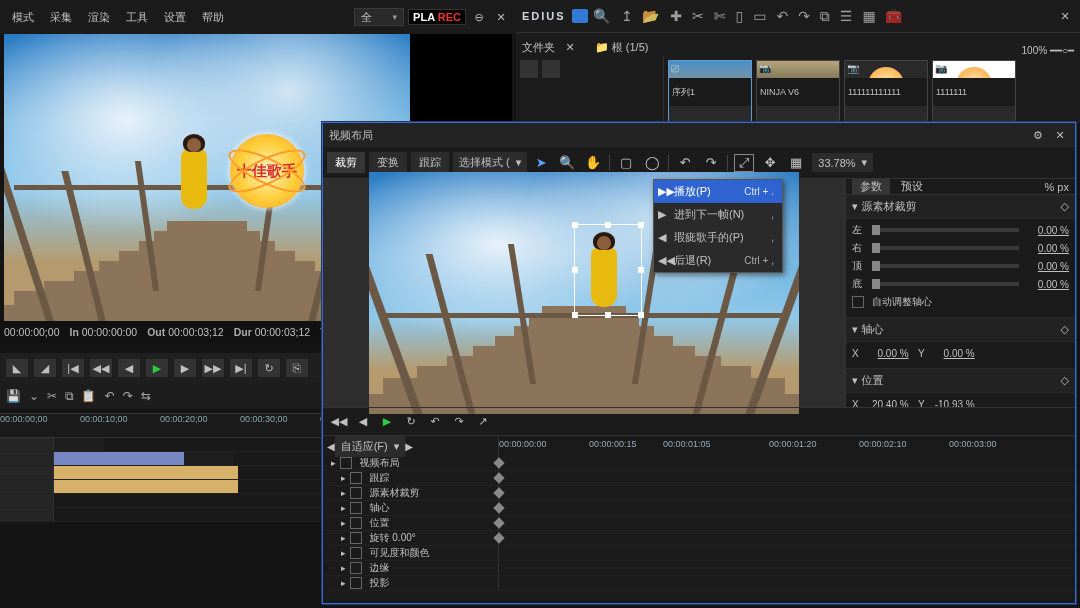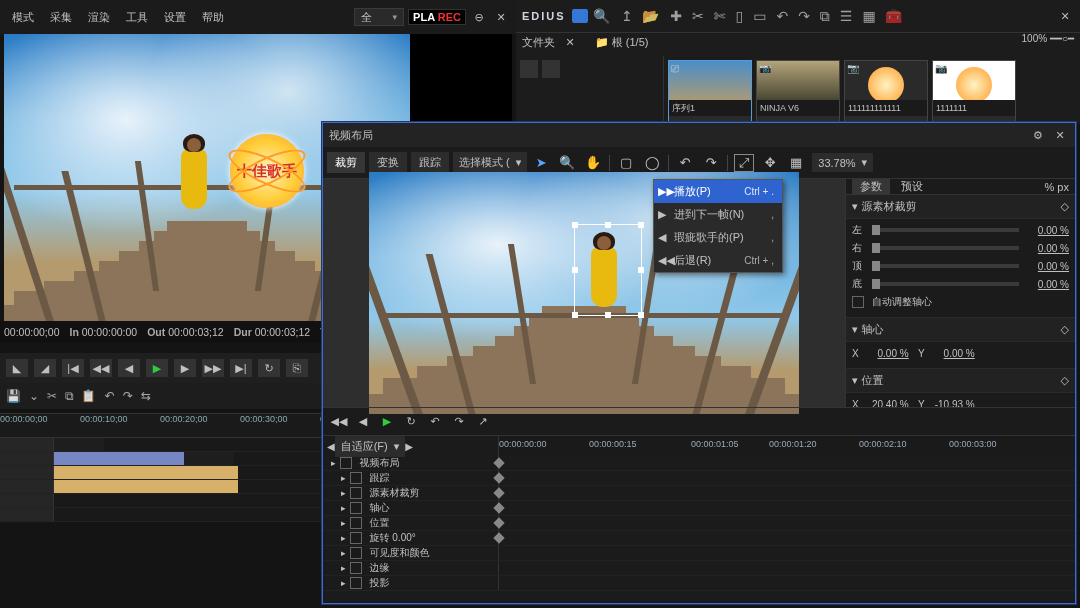--- a/index.html
+++ b/index.html
@@ -46,31 +46,31 @@
   .clip.c2 { background:#d7b16a; width:184px;}
   .track-label { height:18px; display:flex; align-items:center; background:#2c2c2c; padding:0 4px; font-size:10px; border-bottom:1px solid #333;}
 
   
   .browser { position:absolute; left:516px; top:0; right:0; height:124px; background:#1c1c1c; }
   .br-top { height:32px; display:flex; align-items:center; justify-content:space-between; padding:0 6px;gap:24px;}
   .br-top .left { display:flex; align-items:center; gap:6px;}
   .brand { color:#cfd6df; letter-spacing:2px; font-weight:bold;}
   .folder-icon { width:16px; height:14px; background:#3579d6; border-radius:2px;}
   .toolbar-icons { display:flex; gap:10px; font-size:14px; opacity:.8;}
-  .br-second { height:24px; display:flex; align-items:flex-start; justify-content:space-between; border-top:1px solid #333; padding:0 6px;}
+  .br-second { height:24px; display:flex; align-items:flex-end; justify-content:space-between; border-top:1px solid #333; padding:0 6px;}
   .panel-tab { display:flex; align-items:center; gap:6px; font-size:11px;}
   .zoom-lbl { font-size:10px;}
   .br-body { height:68px; display:flex;}
   .br-side { width:148px; border-right:1px solid #333; display:flex; padding:4px; gap:4px;}
   .mini-ico { width:18px; height:18px; background:#333;}
   .thumbs { flex:1; display:flex; gap:4px; padding:4px; overflow:hidden;}
   .thumb { width:84px; height:62px; background:#2a2a2a; border:1px solid #444; position:relative; overflow:hidden;}
   .thumb.sel { border:1px solid #5a9bd5;}
   .thumb .t-top { position:absolute; inset:0; bottom:16px;}
-  .thumb .t-lab { position:absolute; bottom:5px; left:0; right:0; height:16px; background:#1a1a1a; font-size:9px; display:flex; align-items:center; padding:0 3px; overflow:hidden; white-space:nowrap;margin-top:48px;}
+  .thumb .t-lab { position:absolute; bottom:15px; left:0; right:0; height:28px; background:#1a1a1a; font-size:9px; display:flex; align-items:center; padding:0 3px; overflow:hidden; white-space:nowrap;margin-top:48px;}
   .thumb .cam { position:absolute; top:2px; left:2px; font-size:10px; color:#ddd;}
   .badge-mini { width:36px; height:36px; border-radius:50%; background:radial-gradient(circle,#fff3c4,#ff9b26); position:absolute; top:6px; left:50%; transform:translateX(-50%);}
 
   
   .layout-win { position:absolute; left:322px; top:122px; right:4px; bottom:4px; background:#1b1b1b; border:1px solid #3c6ccf; box-shadow:0 0 0 1px #213a6b;}
   .lw-title { height:24px; display:flex; align-items:center; justify-content:space-between; padding:0 6px; background:#232323;}
   .lw-title .actions { display:flex; gap:4px;}
   .lw-top { height:32px; display:flex; align-items:center; padding:0 4px; gap:4px; border-bottom:1px solid #333;}
   .tabbtn { padding:3px 8px; background:#2c2c2c; font-size:11px;}
   .tabbtn.active { background:#363636; color:#fff;}
@@ -477,21 +477,21 @@
       <span class="p">↻</span>
       <span class="p">↶</span>
       <span class="p">↷</span>
       <span class="p">↗</span>
     </div>
     <div class="kf-ruler-row">
       <div class="kf-left">◀ <span class="sel-combo"><span>自适应(F)</span> ▾</span> ▶</div>
       <div class="kf-ruler">
         <span class="lbl" style="left:0">00:00:00:00</span>
         <span class="lbl" style="left:90px">00:00:00:15</span>
-        <span class="lbl" style="left:192px">00:00:01:05</span>
+        <span class="lbl" style="left:164px">00:00:01:05</span>
         <span class="lbl" style="left:270px">00:00:01:20</span>
         <span class="lbl" style="left:360px">00:00:02:10</span>
         <span class="lbl" style="left:450px">00:00:03:00</span>
       </div>
     </div>
     <div class="kf-tracks">
       <div class="kf-row">
           <div class="kf-head">
             <span class="tog">▸</span>
             <span class="chk"></span>

